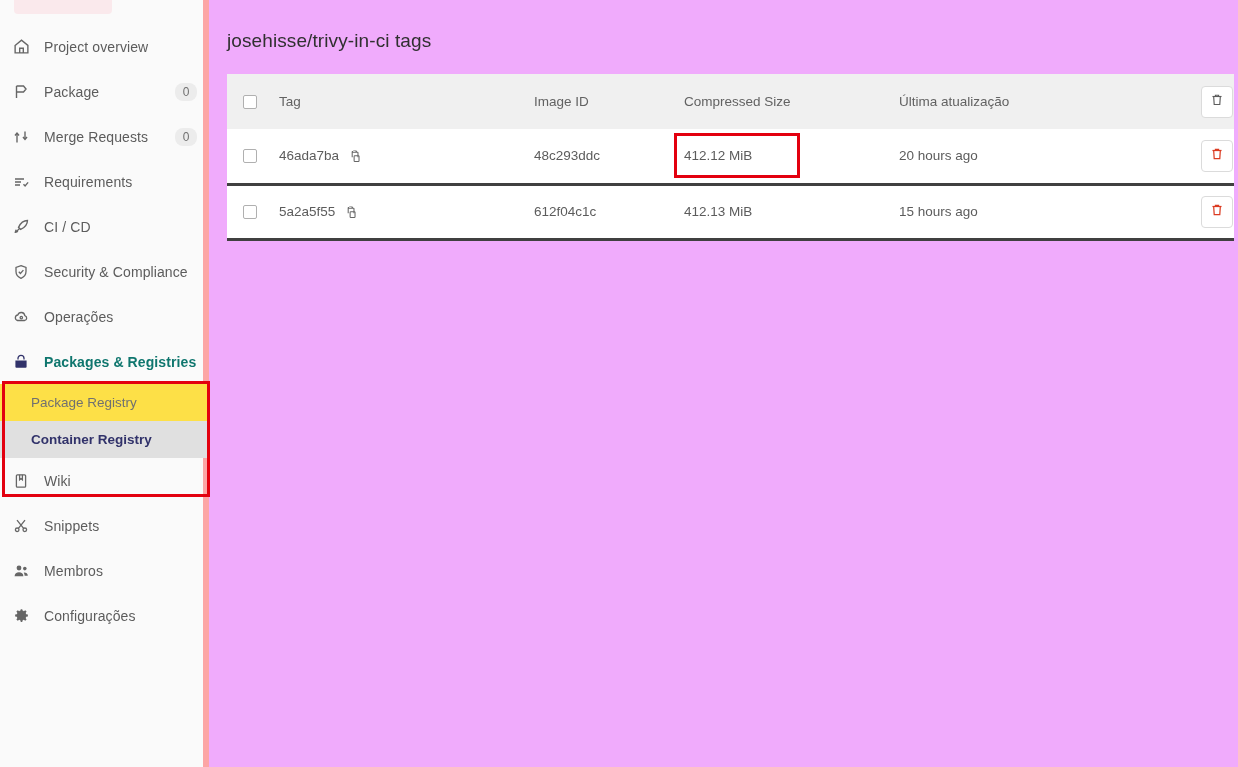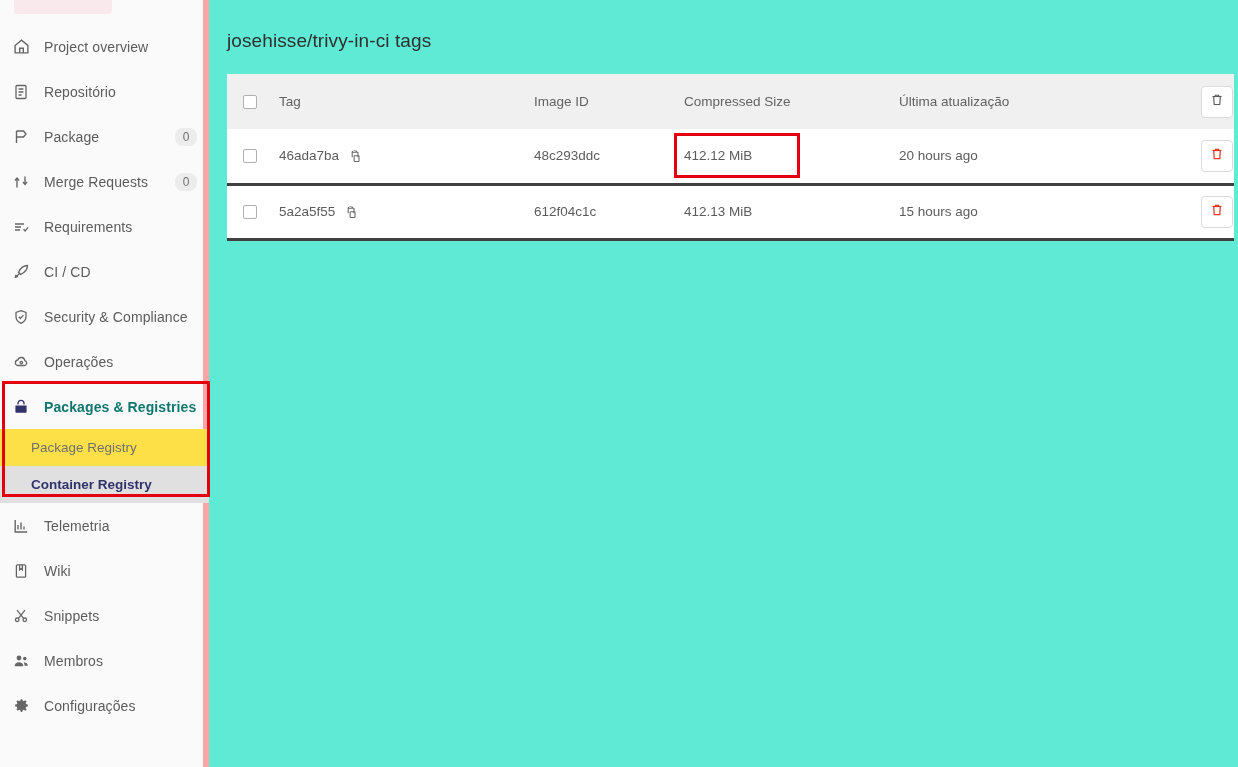--- a/index.html
+++ b/index.html
@@ -68,21 +68,21 @@
     width: 208px; height: 116px;
     border: 3px solid #e3000f;
     pointer-events: none;
     z-index: 30;
   }
 
   
   #main {
     flex: 1 1 auto;
     position: relative;
-    background: #5eead4;
+    background: #f0abfc;
     padding-left: 18px;
   }
   .page-title {
     margin-top: 30px;
     font-size: 19px;
     color: #303030;
     font-weight: normal;
     letter-spacing: 0.1px;
   }
   .registry-table {
@@ -168,29 +168,20 @@
       <div class="nav-item">
         <span class="ico">
           <svg width="17" height="17" viewBox="0 0 16 16" fill="none" stroke="currentColor" stroke-width="1.3">
               <path d="M2 7l6-5 6 5v7H2z"></path>
               <path d="M6.3 14V9.6h3.4V14"></path>
             </svg>
         </span>
         <span class="nav-label">Project overview</span>
       </div>
 
-      <div class="nav-item">
-        <span class="ico">
-          <svg width="16" height="16" viewBox="0 0 16 16" fill="none" stroke="currentColor" stroke-width="1.3">
-              <rect x="3" y="1.5" width="10" height="13" rx="1"></rect>
-              <path d="M5.6 5h4.8M5.6 8h4.8M5.6 11h3"></path>
-            </svg>
-        </span>
-        <span class="nav-label">Repositório</span>
-      </div>
 
       <div class="nav-item">
         <span class="ico">
           <svg width="16" height="16" viewBox="0 0 16 16" fill="none" stroke="currentColor" stroke-width="1.4">
               <path d="M3.5 2v12"></path>
               <path d="M3.5 2h7l2.5 3-2.5 3h-7"></path>
             </svg>
         </span>
         <span class="nav-label">Package</span>
         <span class="badge">0</span>
@@ -261,29 +252,20 @@
 
       <div class="sub-list">
         <div class="sub-item">
           <span>Package Registry</span>
         </div>
         <div class="sub-item active">
           <span>Container Registry</span>
         </div>
       </div>
 
-      <div class="nav-item">
-        <span class="ico">
-          <svg width="16" height="16" viewBox="0 0 16 16" fill="none" stroke="currentColor" stroke-width="1.4">
-              <path d="M2.2 2v12h12"></path>
-              <path d="M5 11.5V7M8 11.5V4.5M11 11.5V8.5"></path>
-            </svg>
-        </span>
-        <span class="nav-label">Telemetria</span>
-      </div>
 
       <div class="nav-item">
         <span class="ico">
           <svg width="16" height="16" viewBox="0 0 16 16" fill="none" stroke="currentColor" stroke-width="1.3">
               <rect x="3.4" y="1.8" width="9.2" height="12.4" rx="1"></rect>
               <path d="M6.6 1.8v5l1.4-1.2 1.4 1.2v-5"></path>
             </svg>
         </span>
         <span class="nav-label">Wiki</span>
       </div>

